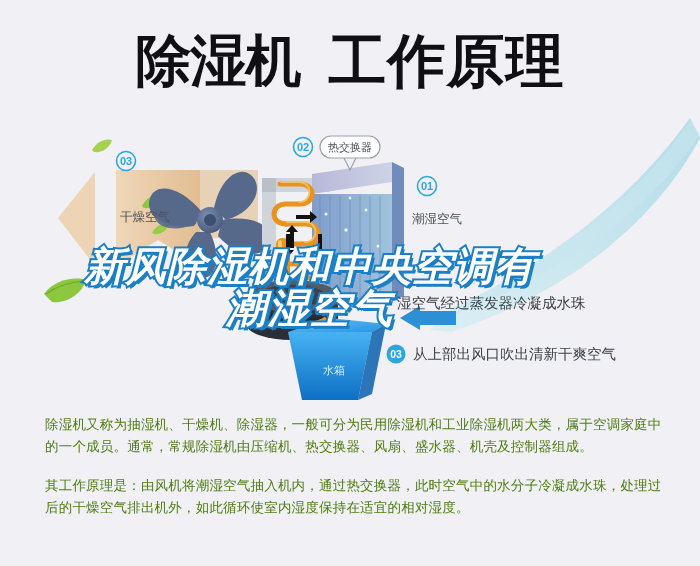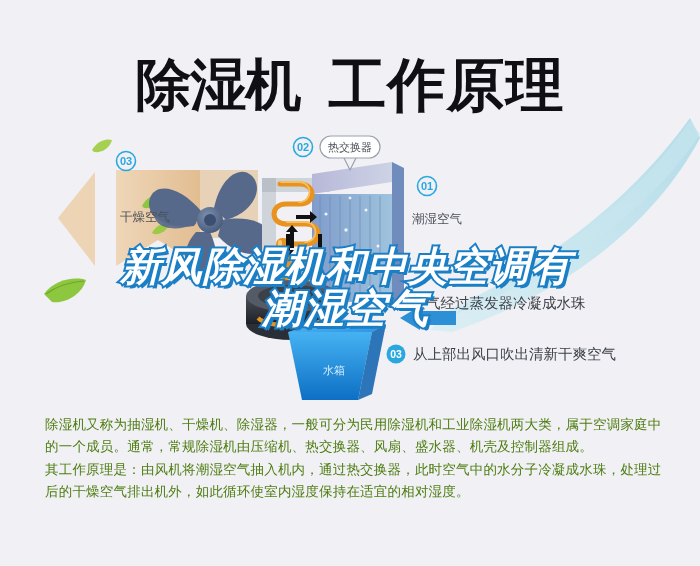--- a/index.html
+++ b/index.html
@@ -6,61 +6,61 @@
   body{
     width:700px;height:566px;overflow:hidden;
     background:#f0f0f5;
     font-family:"Liberation Sans","DejaVu Sans",sans-serif;
     -webkit-font-smoothing:antialiased;
   }
   .page{position:relative;width:700px;height:566px;background:#f0f0f5;}
 
   
   .header{
-    position:absolute;left:0;top:44px;width:700px;height:82px;
+    position:absolute;left:0;top:20px;width:700px;height:82px;
     display:flex;align-items:center;justify-content:center;
   }
   .h-strong{
     font-size:56px;line-height:56px;font-weight:bold;color:#101014;
     letter-spacing:-1px;
   }
   .h-light{
     font-size:58px;line-height:58px;font-weight:bold;color:#101014;
     letter-spacing:1px;margin-left:28px;
   }
 
   
   .stage{position:absolute;left:0;top:118px;width:700px;height:286px;}
   .stage svg{display:block;}
 
   
   .overlay{
     position:absolute;left:0;top:245px;width:620px;
-    text-align:center;pointer-events:none;margin-left:36px;
+    text-align:center;pointer-events:none;
   }
   .ov-line{
     font-size:40px;line-height:42px;font-weight:bold;color:#ffffff;
     letter-spacing:1px;
     font-style:italic;
     -webkit-text-stroke:4px #1b7fc6;
     paint-order:stroke fill;
     text-shadow:
       3px 3px 0 #1b7fc6,
       -1px 0 0 #1b7fc6, 1px 0 0 #1b7fc6,
       0 -1px 0 #1b7fc6, 0 1px 0 #1b7fc6;
   }
   .ov-line.l2{letter-spacing:2px;}
 
   
   .body-copy{position:absolute;left:45px;top:414px;width:620px;}
   .para{
     font-size:13.5px;line-height:22px;color:#4d7c0f;
     letter-spacing:0.2px;margin:0;
   }
-  .para + .para{margin-top:1px;}
+  .para + .para{margin-top:17px;}
 
   
 </style>
 </head>
 <body>
 
 <div class="page">
 
   <div class="header">
     <span class="h-strong">除湿机</span>

